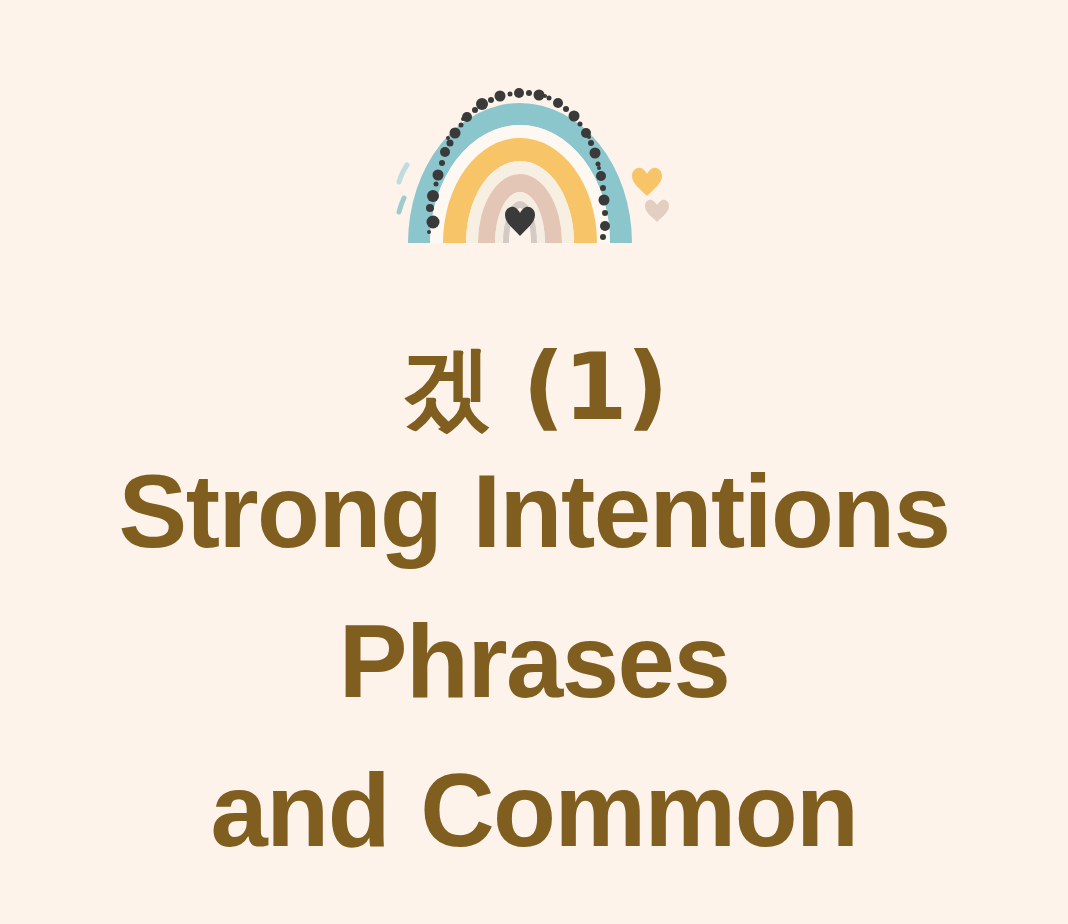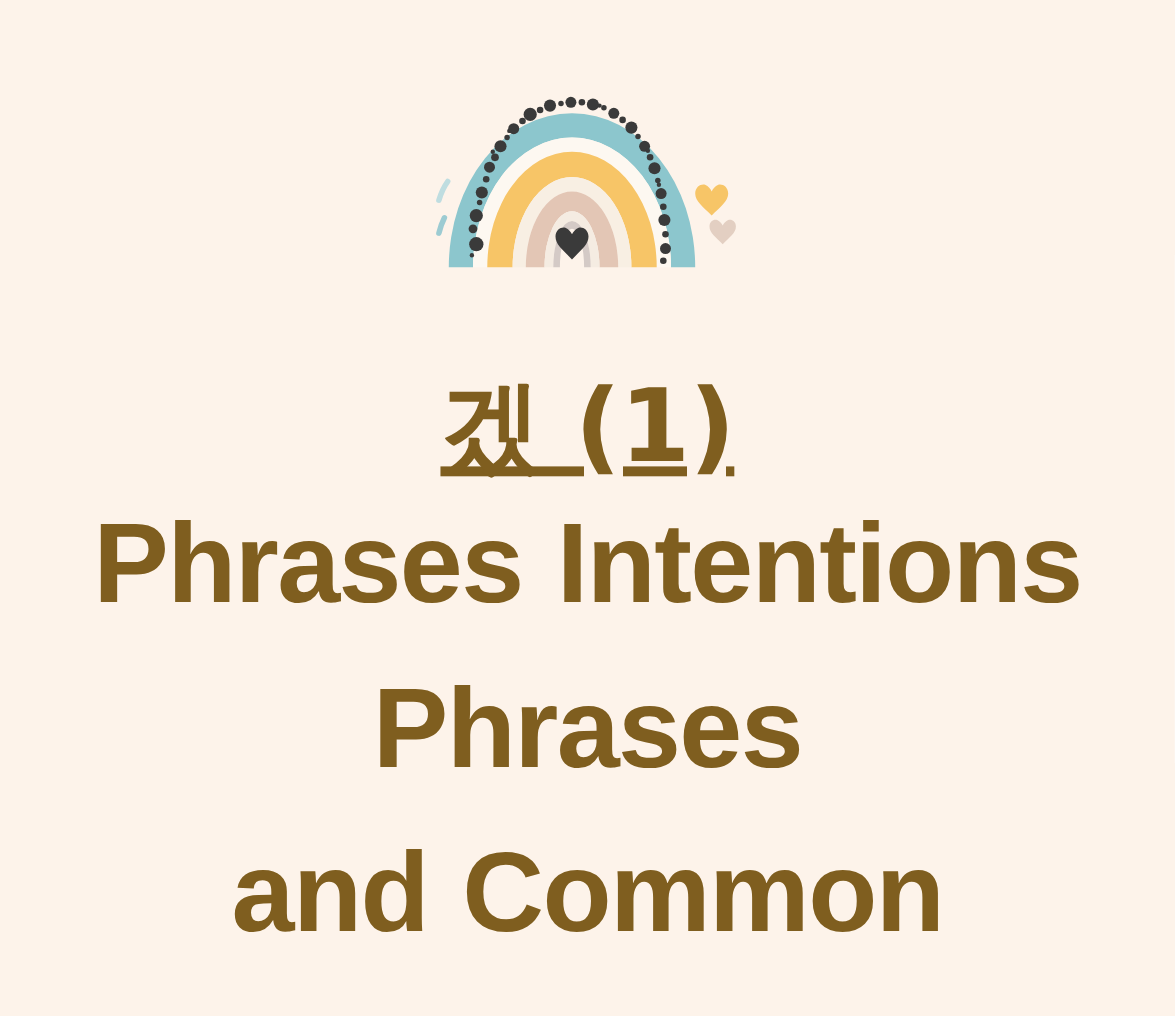--- a/index.html
+++ b/index.html
@@ -48,21 +48,20 @@
   }
   .title-korean {
     color: #7f5e1f;
     font-family: "DejaVu Sans", "Liberation Sans", sans-serif;
     font-weight: bold;
     font-size: 92px;
     line-height: 1.08;
     letter-spacing: -1px;
     margin: 0;
     white-space: nowrap;
-    text-decoration: underline;
   }
   .title-english {
     color: #7f5e1f;
     font-family: "Liberation Sans", sans-serif;
     font-weight: bold;
     font-size: 103px;
     line-height: 1.45;
     letter-spacing: -1.5px;
     margin: 0;
     padding: 0 20px;
@@ -145,18 +144,18 @@
       <path d="M 647 196 C 639 188 632 183 632 176 C 632 170 637 167 641 168 C 644 169 646 172 647 174
                C 648 172 650 169 653 168 C 657 167 662 170 662 176 C 662 183 655 188 647 196 Z" fill="#f7c567"></path>
 
       <path d="M 657 222 C 651 216 645 212 645 206 C 645 201 649 199 652 200 C 654 201 656 203 657 205
                C 658 203 660 201 662 200 C 665 199 669 201 669 206 C 669 212 663 216 657 222 Z" fill="#e3cfc2"></path>
     </svg>
   </div>
 
   <div class="title-block">
     <div class="title-korean">겠 (1)</div>
-    <div class="title-english">Phrases Intentions</div>
+    <div class="title-english">Strong Intentions</div>
     <div class="title-english">Phrases</div>
     <div class="title-english">and Common</div>
   </div>
 
 </div>
 
 </body></html>

